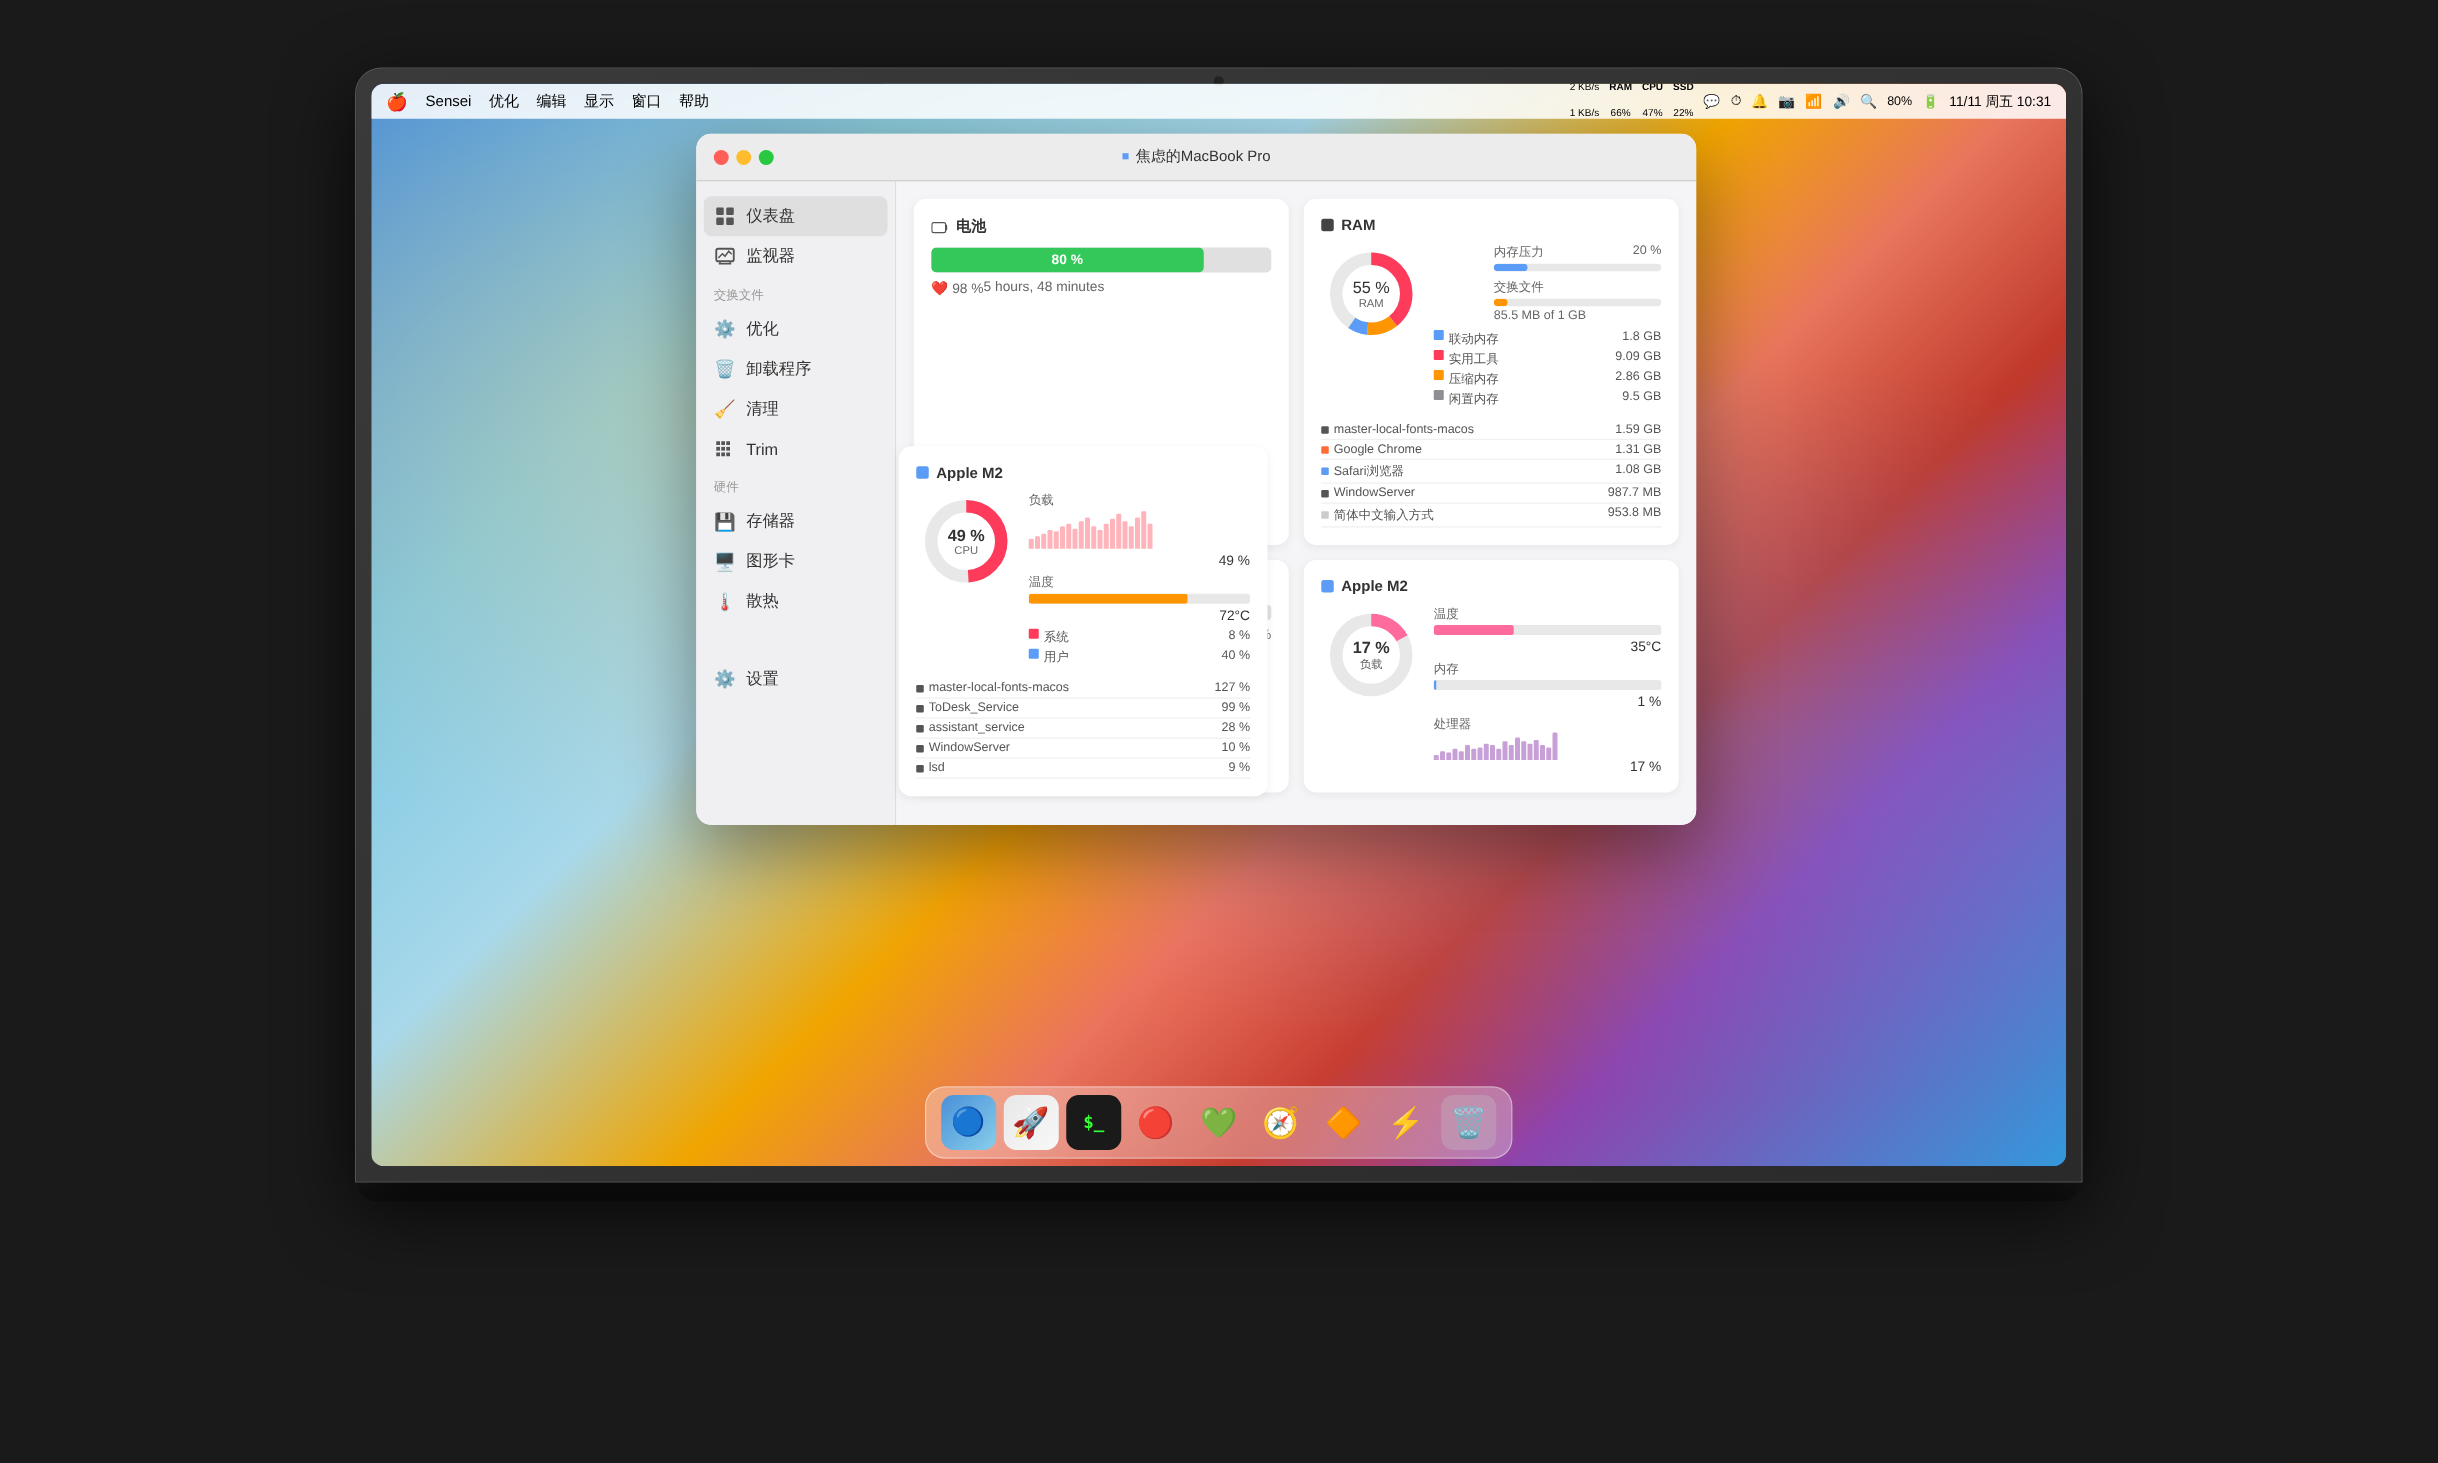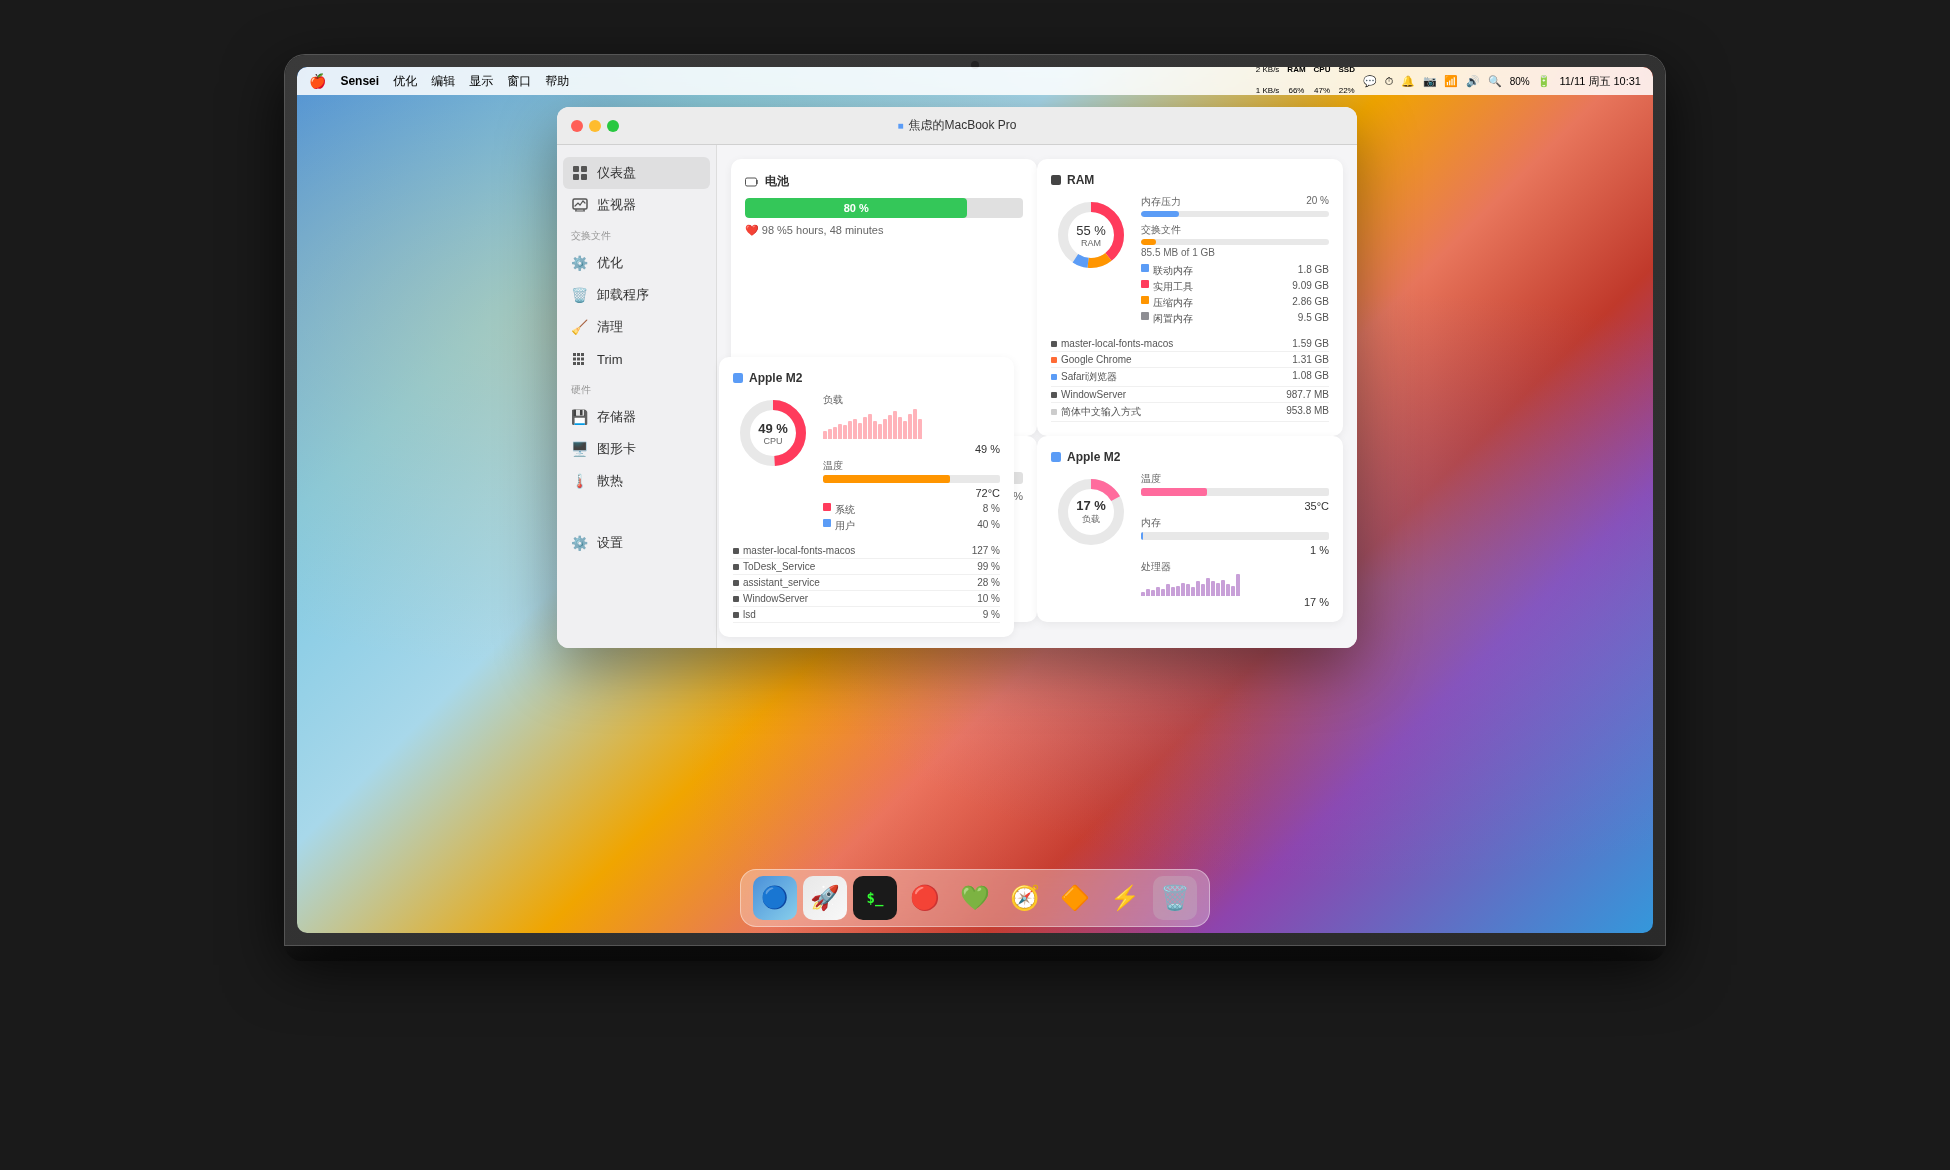--- a/index.html
+++ b/index.html
@@ -106,21 +106,21 @@
       gap: 8px;
       font-size: 11px;
     }
 
     .menu-item {
       font-size: 12px;
       font-weight: 400;
     }
 
     .menu-item.bold {
-      font-weight: 700;
+      font-weight: 400;
     }
 
     .status-group {
       display: flex;
       flex-direction: column;
       align-items: center;
       font-size: 9px;
       line-height: 1.1;
       gap: 12px;
     }
@@ -227,21 +227,21 @@
     .main-content {
       flex: 1;
       padding: 14px;
       overflow-y: auto;
       background: #f5f5f7;
     }
 
     .cards-grid {
       display: grid;
       grid-template-columns: 1fr 1fr;
-      gap: 0;
+      gap: 12px;
     }
 
     .card {
       background: white;
       border-radius: 10px;
       padding: 14px;
       box-shadow: 0 2px 8px rgba(0,0,0,0.06);
     }
 
     .card-title {
@@ -410,20 +410,21 @@
       display: flex;
       gap: 10px;
     }
 
     .ram-right {
       flex: 1;
     }
 
     .ram-metric {
       margin-bottom: 6px;
+      margin-left: 48px;
     }
 
     .ram-metric-header {
       display: flex;
       justify-content: space-between;
       font-size: 10px;
       color: #666;
       margin-bottom: 2px;
     }
 

